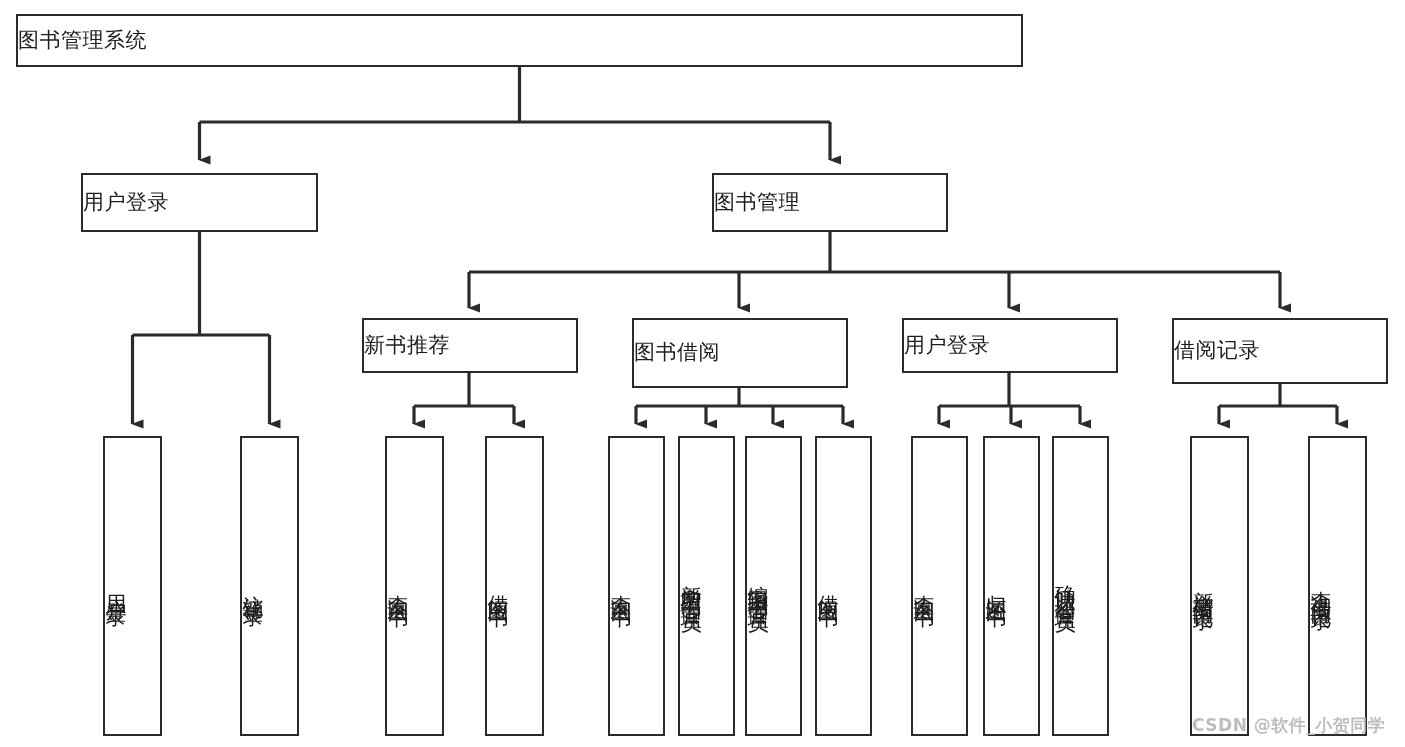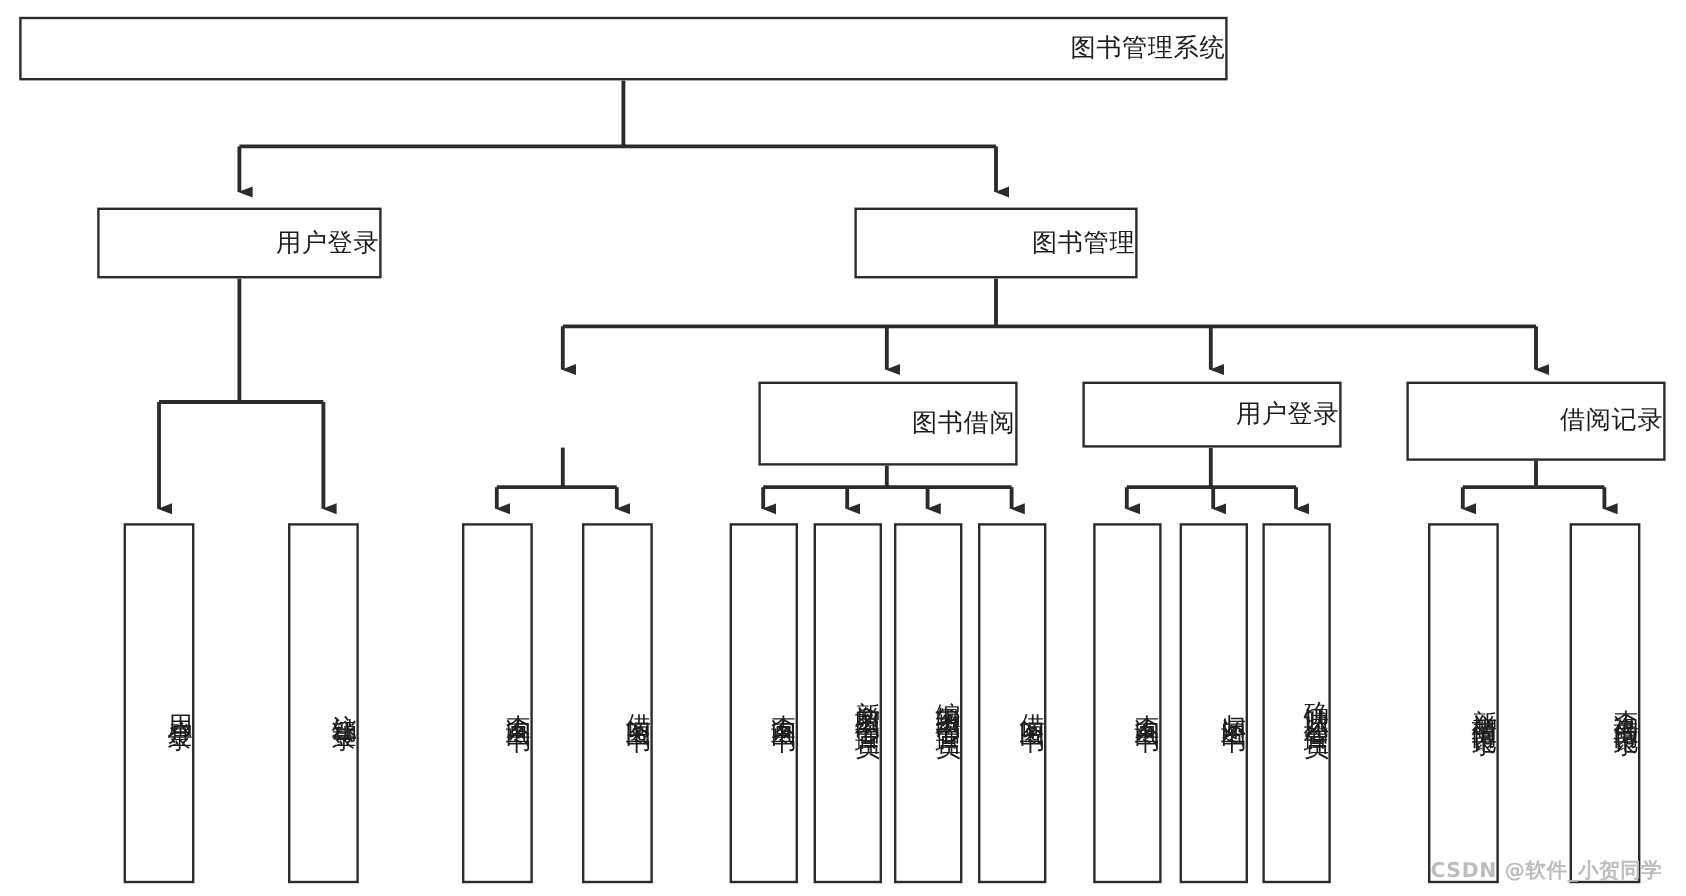--- a/index.html
+++ b/index.html
@@ -24,21 +24,21 @@
     width: 1405px;
     height: 747px;
   }
   .node-box {
     position: absolute;
     box-sizing: border-box;
     border: 2px solid #2b2b2b;
     background: #ffffff;
     display: flex;
     align-items: center;
-    justify-content: flex-end;
+    justify-content: flex-start;
     overflow: hidden;
   }
   .node-label-h {
     font-size: 21px;
     color: #1d1d1d;
     line-height: 1.1;
     letter-spacing: 0.5px;
     white-space: nowrap;
   }
   .node-label-v {
@@ -120,20 +120,23 @@
     <span class="node-label-h">图书管理系统</span>
   </div>
 
   <div class="node-box" style="left: 81px; top: 173px; width: 237px; height: 59px;">
     <span class="node-label-h">用户登录</span>
   </div>
   <div class="node-box" style="left: 712px; top: 173px; width: 236px; height: 59px;">
     <span class="node-label-h">图书管理</span>
   </div>
 
+  <div class="node-box" style="left: 362px; top: 318px; width: 216px; height: 55px;">
+    <span class="node-label-h">新书推荐</span>
+  </div>
   <div class="node-box" style="left: 632px; top: 318px; width: 216px; height: 70px;">
     <span class="node-label-h">图书借阅</span>
   </div>
   <div class="node-box" style="left: 902px; top: 318px; width: 216px; height: 55px;">
     <span class="node-label-h">用户登录</span>
   </div>
   <div class="node-box" style="left: 1172px; top: 318px; width: 216px; height: 66px;">
     <span class="node-label-h">借阅记录</span>
   </div>
 

